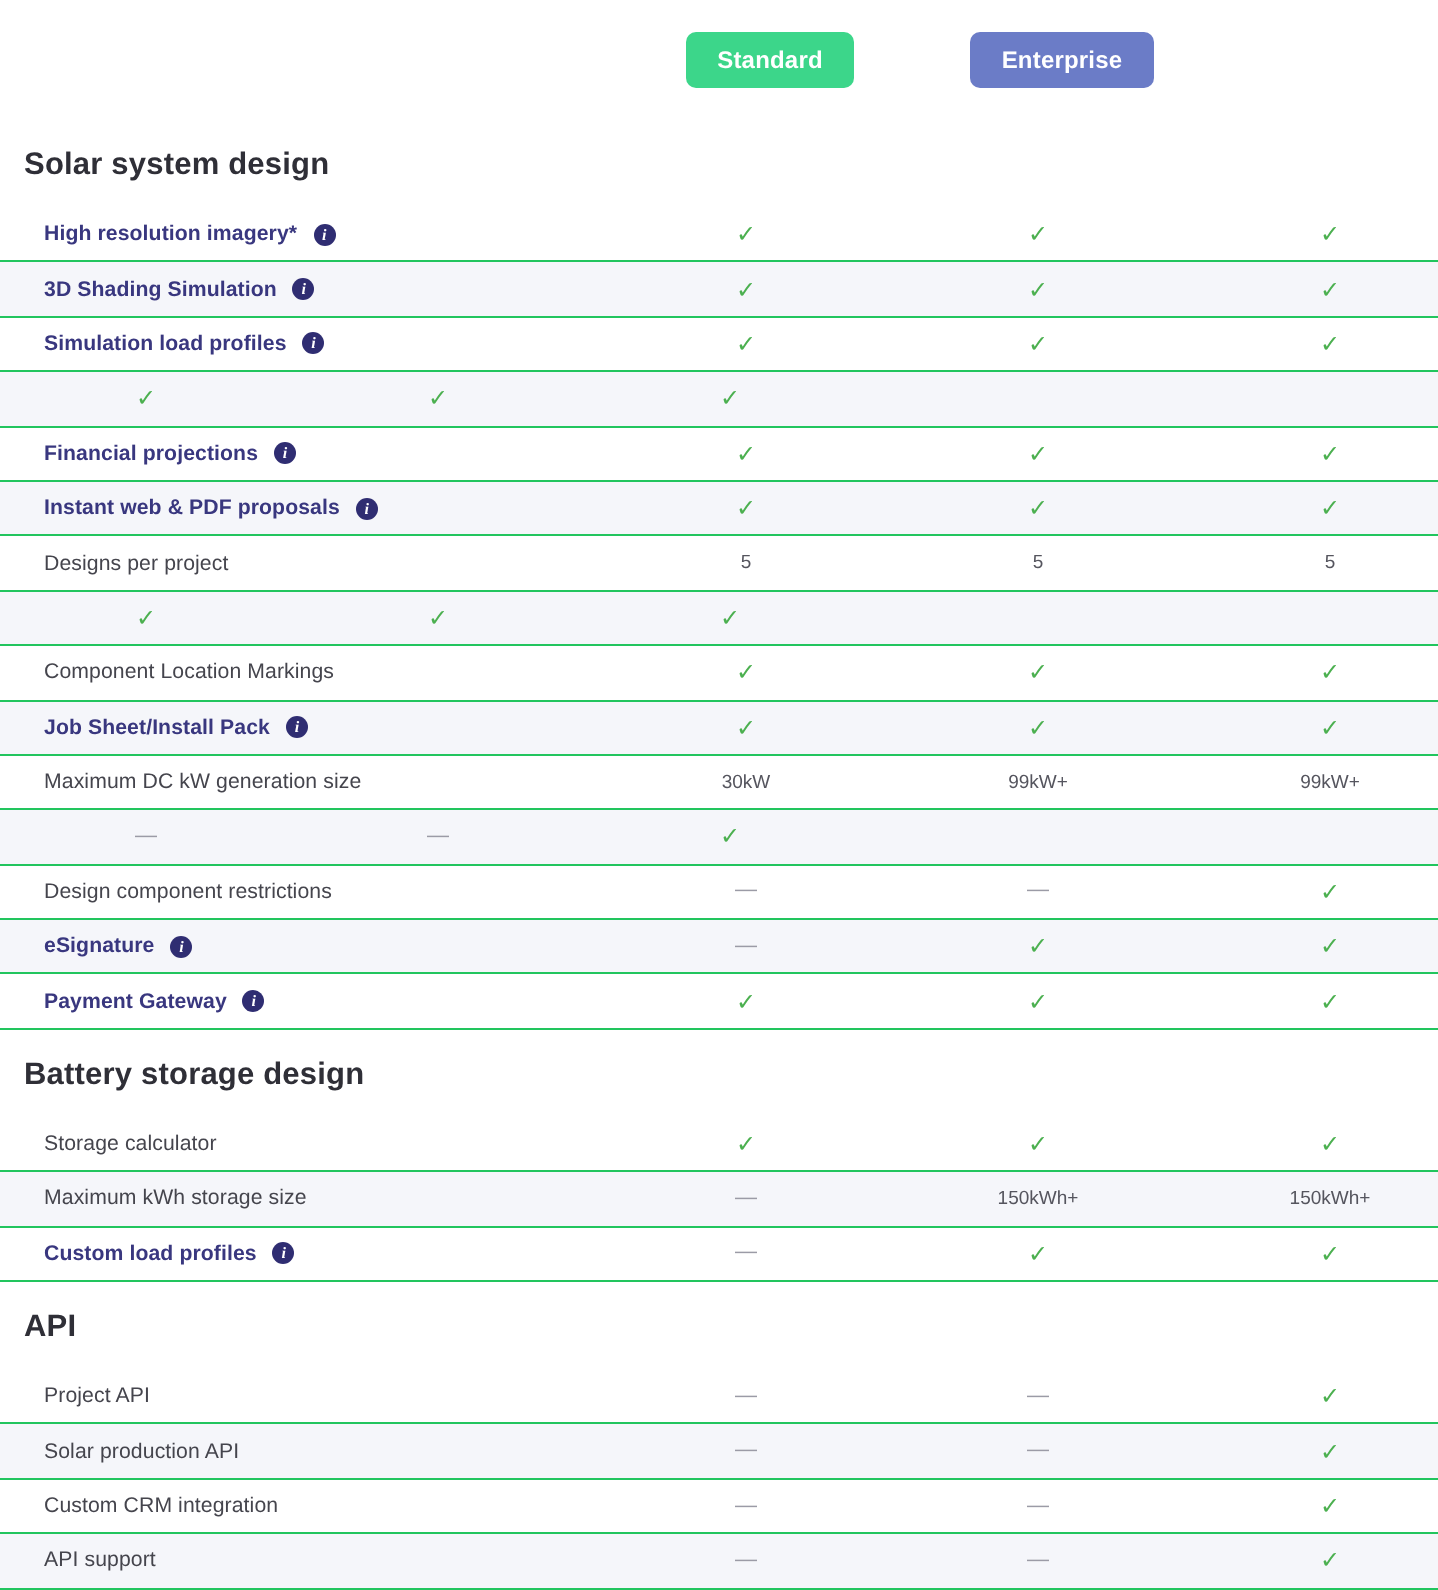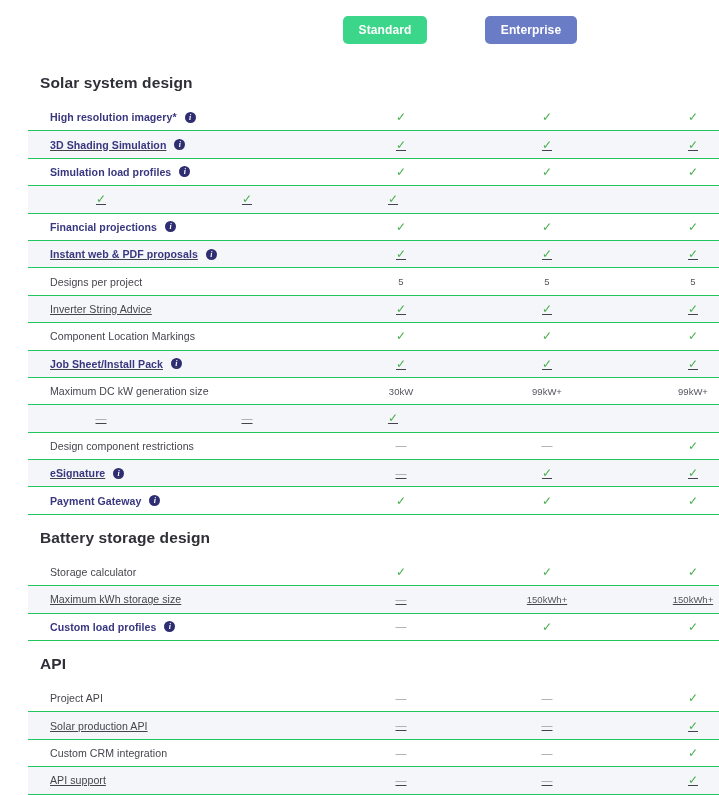--- a/index.html
+++ b/index.html
@@ -45,38 +45,38 @@
     white-space: nowrap;
     cursor: pointer;
     border: none;
     font-family: "Liberation Sans", sans-serif;
   }
   .plan-badge.standard   { background: #3cd68a; }
   .plan-badge.pro        { background: #24c9dd; }
   .plan-badge.enterprise { background: #6b7cc7; }
 
   
-  .section { margin-top: 4px; padding-left: 28px; }
+  .section { margin-top: 4px; }
   .section-title {
     font-size: 15.5px;
     font-weight: bold;
     color: #2f2f37;
     padding: 10px 0 12px 12px;
     letter-spacing: .1px;
   }
 
   
   .feature-row {
     display: flex;
     align-items: center;
     height: 27.4px;
     border-bottom: 1px solid #22c55e;
     background: #ffffff;
   }
-  .feature-row.alt { background: #f5f6fa; text-decoration: underline; }
+  .feature-row.alt { background: #f5f6fa; }
 
   .feature-label {
     width: 300px;
     flex: 0 0 300px;
     padding-left: 22px;
     font-size: 10.6px;
     color: #45454d;
     display: flex;
     align-items: center;
     gap: 6px;
@@ -238,23 +238,20 @@
             <span>5</span>
           </div>
           <div class="cell">
             <span>5</span>
           </div>
           <div class="cell">
             <span>5</span>
           </div>
         </div>
         <div class="feature-row alt">
-          <div class="feature-label">
-            <span>Inverter String Advice</span>
-          </div>
           <div class="cell">
             <span class="check">✓</span>
           </div>
           <div class="cell">
             <span class="check">✓</span>
           </div>
           <div class="cell">
             <span class="check">✓</span>
           </div>
         </div>

